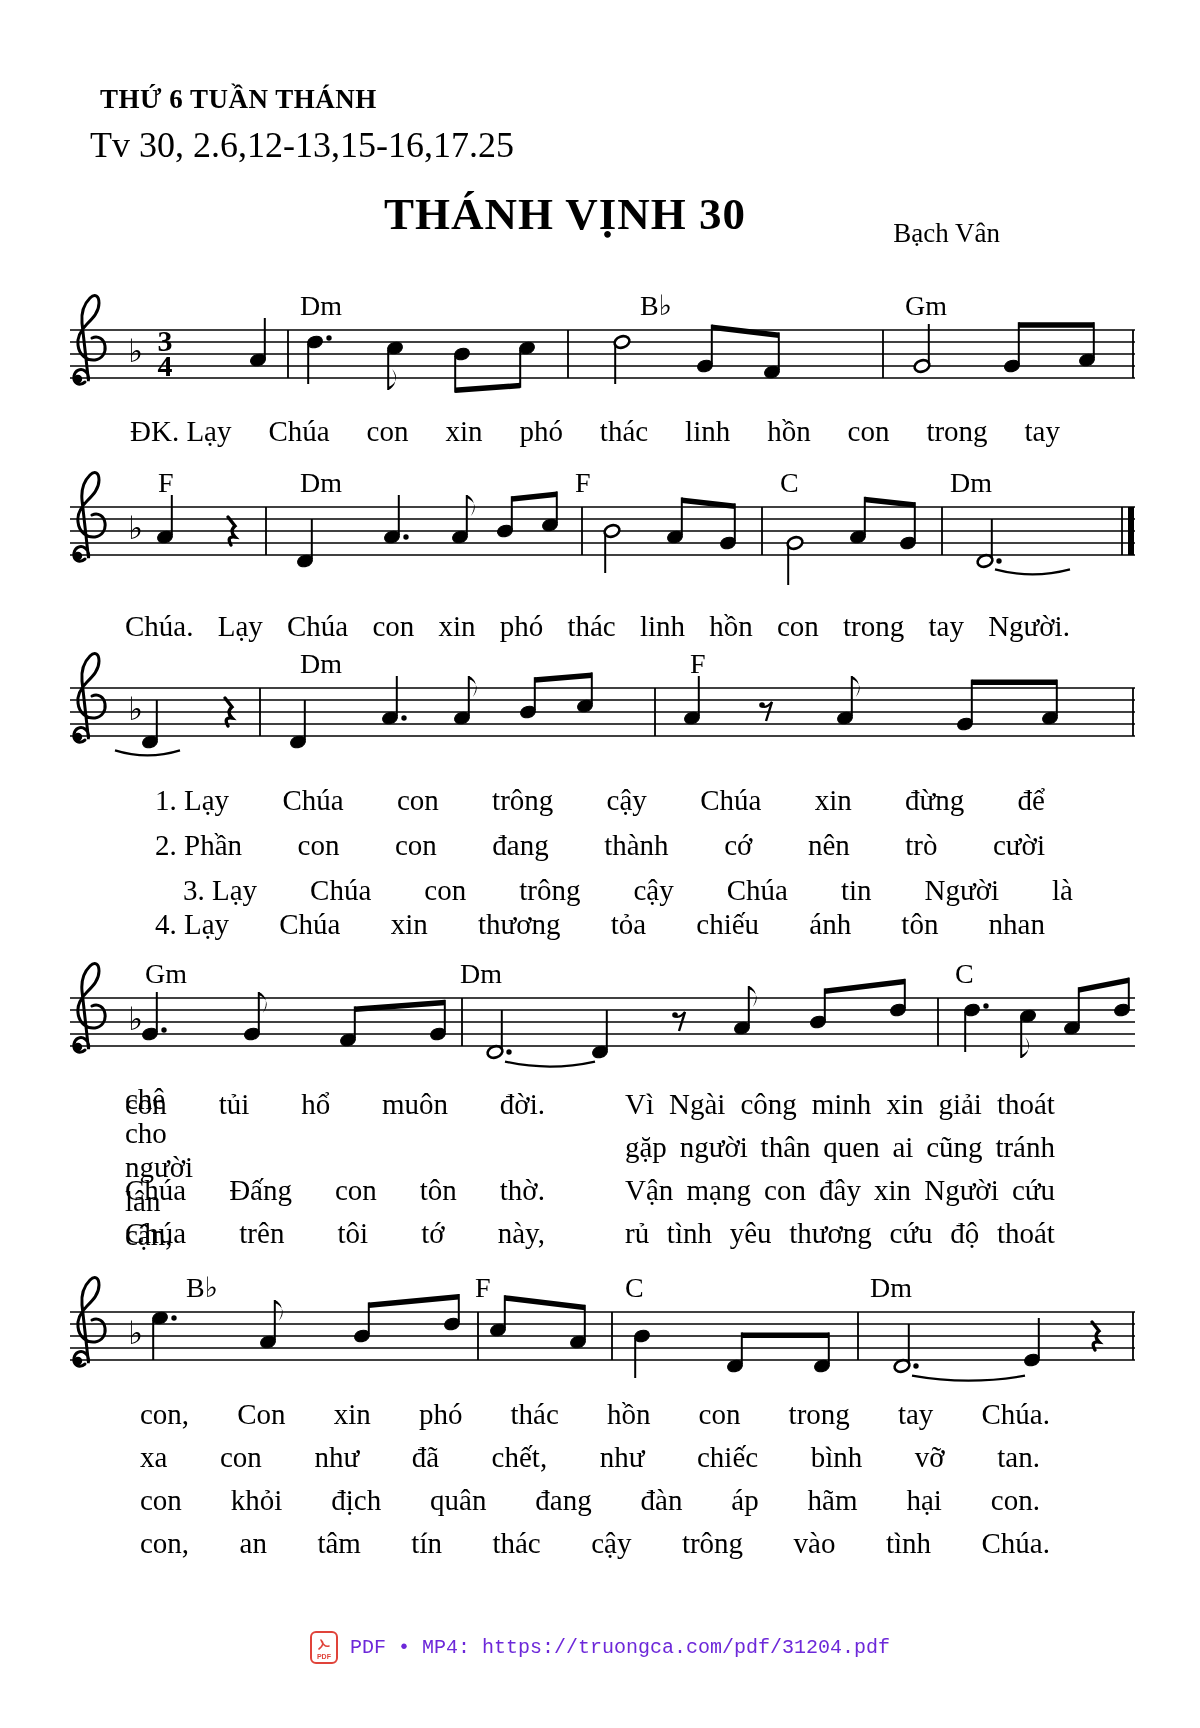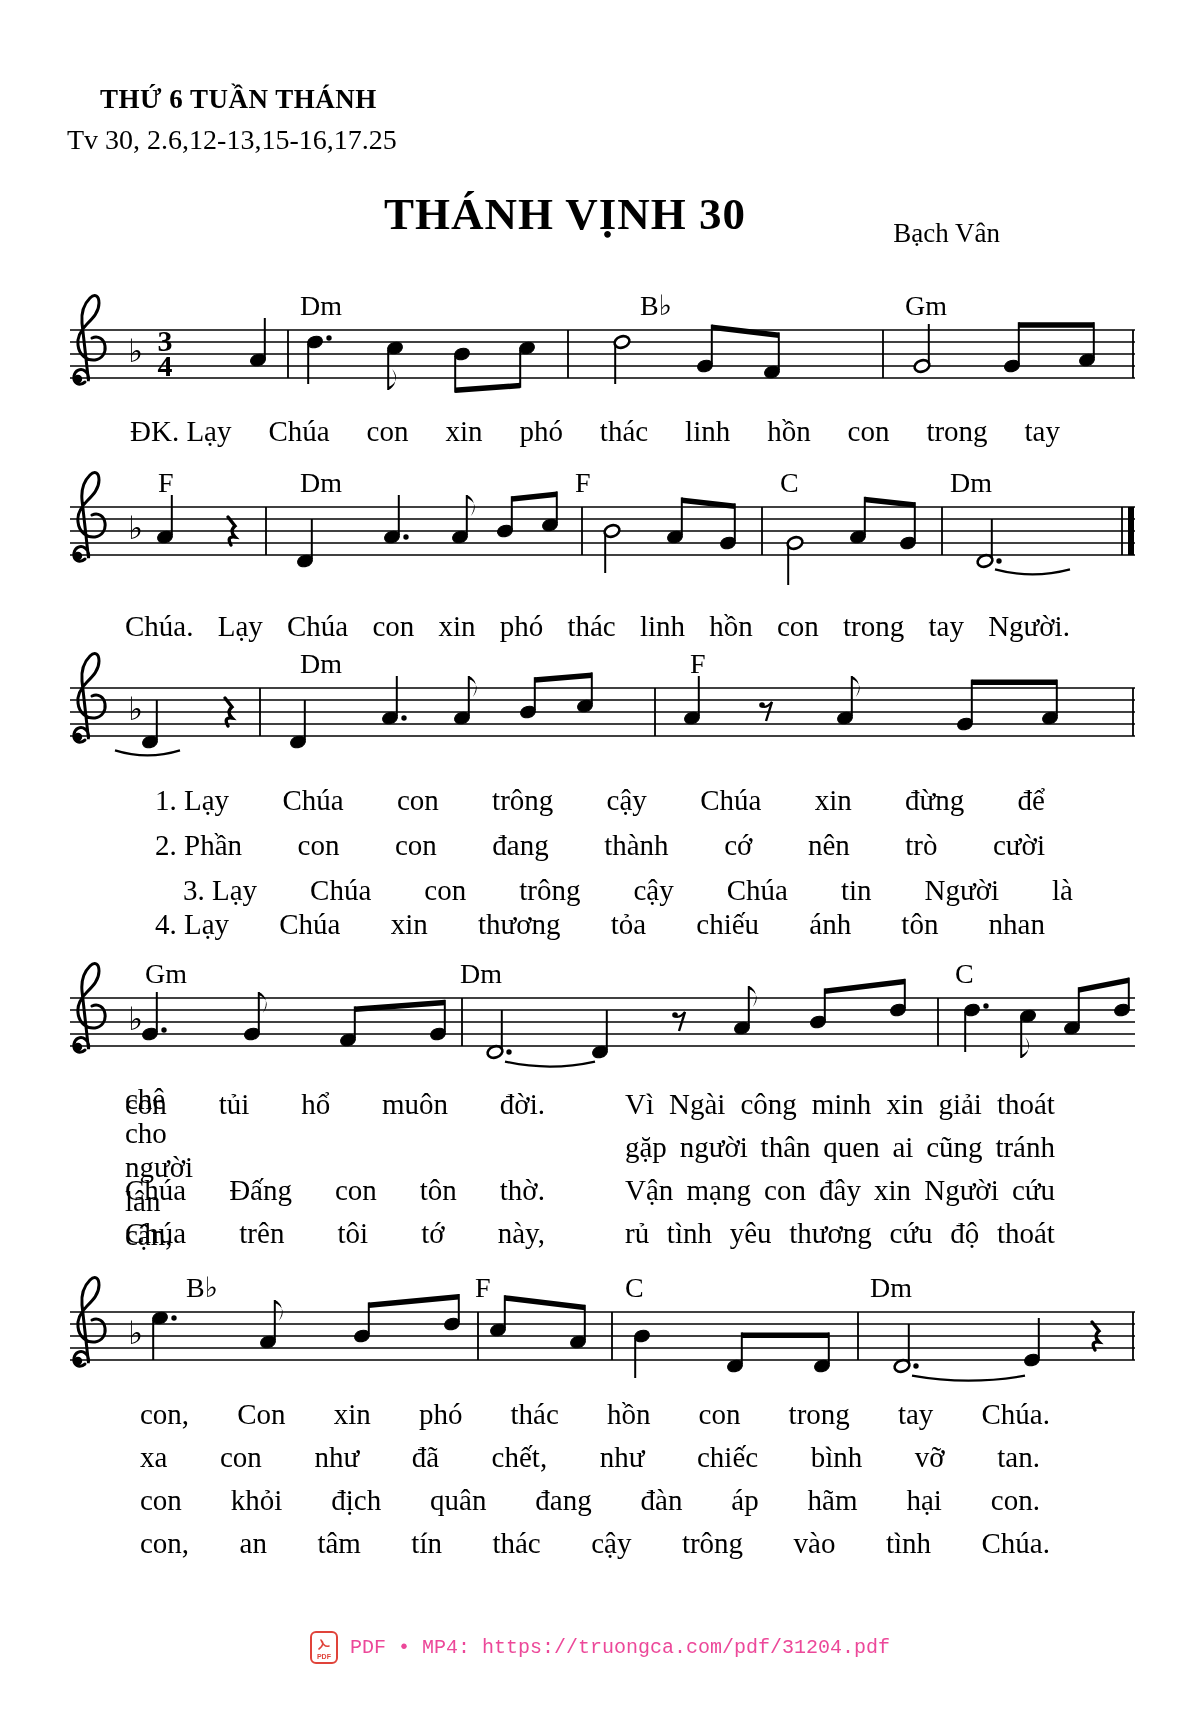--- a/index.html
+++ b/index.html
@@ -1,35 +1,35 @@
 <!DOCTYPE html>
 <html><head>
 <meta charset="utf-8">
 <style>
   html,body{margin:0;padding:0;background:#fff;}
   .page{position:relative;width:1200px;height:1728px;background:#ffffff;
         font-family:"Liberation Serif",serif;color:#000;overflow:hidden;}
   .hdr1{position:absolute;left:100px;top:84px;font-size:27px;font-weight:bold;letter-spacing:.5px;}
-  .hdr2{position:absolute;left:67px;top:124px;font-size:28px;text-align:right;}
+  .hdr2{position:absolute;left:90px;top:124px;font-size:36px;text-align:right;}
   .title{position:absolute;left:100px;top:188px;width:930px;text-align:center;
          font-size:45px;font-weight:bold;letter-spacing:1px;}
   .composer{position:absolute;right:200px;top:218px;font-size:27px;margin-left:24px;}
   .staff{position:absolute;left:70px;width:1075px;height:125px;}
   .lyric-seg{position:absolute;display:flex;justify-content:space-between;
              font-size:29px;line-height:34px;white-space:nowrap;}
   .footer{position:absolute;left:0;top:1631px;width:100%;display:flex;
           justify-content:center;align-items:center;gap:12px;}
   .pdf-icon{width:28px;height:33px;border:2px solid #e0433a;border-radius:6px;
             background:#fff;display:flex;flex-direction:column;align-items:center;
             justify-content:flex-end;box-sizing:border-box;}
   .pdf-icon .glyph{line-height:0;margin-bottom:1px;}
   .pdf-icon .lbl{font-size:7px;font-weight:bold;color:#e0433a;
                  font-family:"Liberation Sans",sans-serif;margin-bottom:2px;}
   .footer-text{font-family:"Liberation Mono","DejaVu Sans Mono",monospace;
-               font-size:20px;color:#ec4899;}
+               font-size:20px;color:#6d28d9;}
   svg text.chord{font-family:"Liberation Serif",serif;font-size:28px;}
   svg text.tsig{font-family:"Liberation Serif",serif;font-size:30px;font-weight:bold;}
   svg text.flat{font-family:"DejaVu Sans",sans-serif;font-size:32px;}
 </style>
 </head>
 <body>
 
 <div class="page">
   <div class="hdr1">THỨ 6 TUẦN THÁNH</div>
   <div class="hdr2">Tv 30, 2.6,12-13,15-16,17.25</div>

